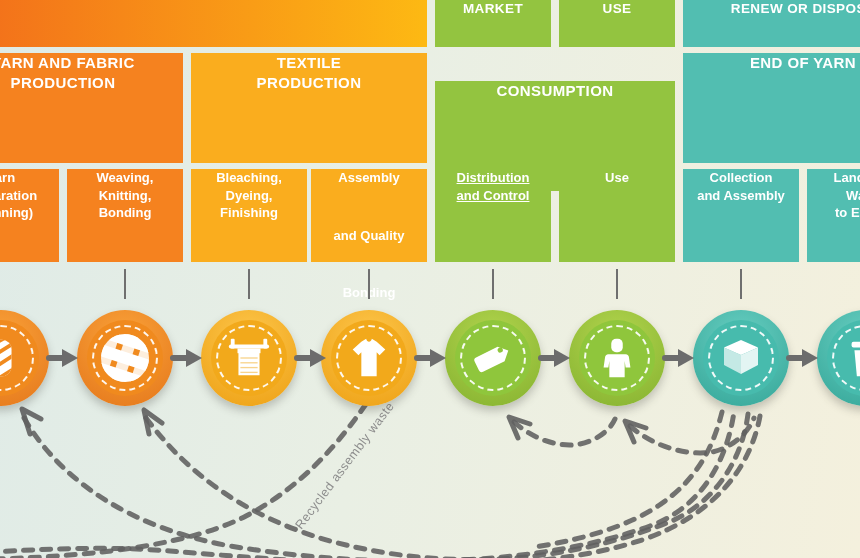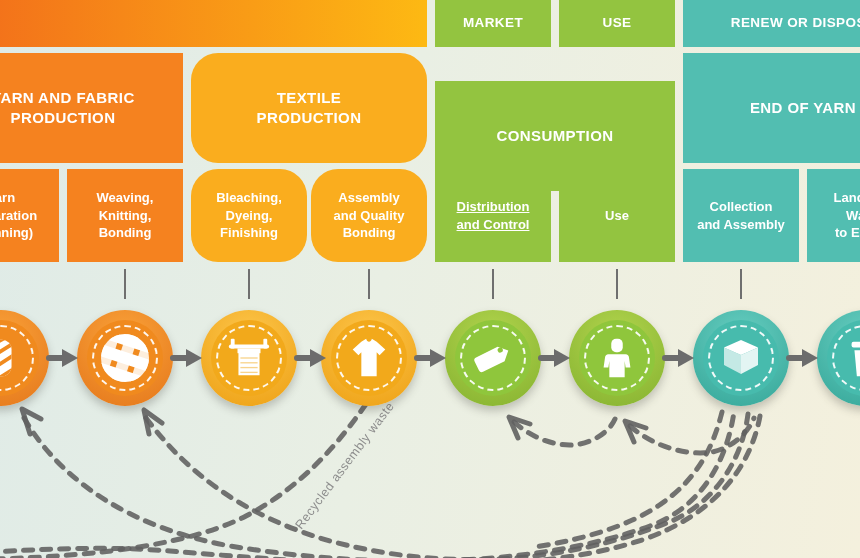--- a/index.html
+++ b/index.html
@@ -6,30 +6,30 @@
   #canvas{
     position:relative;
     width:860px;height:558px;
     overflow:hidden;
     background:linear-gradient(100deg,#DFEBE7 0%,#E9EFE4 45%,#F4F0DD 100%);
     font-family:"Liberation Sans",sans-serif;
   }
   .box{
     position:absolute;
     display:flex;flex-direction:column;
-    align-items:center;justify-content:center;
+    align-items:center;
     text-align:center;color:#ffffff;font-weight:bold;
     line-height:1.35;
   }
   .box span{display:block;}
   .row1{top:0;height:47px;font-size:13.5px;letter-spacing:.4px;}
   .row2{top:53px;height:110px;font-size:15px;letter-spacing:.4px;}
   .row3{top:169px;height:93px;font-size:13px;}
   .orange{background:#F5821F;}
-  .gold{background:#FAAD1E;border-radius:27px;}
+  .gold{background:#FAAD1E;}
   .green{background:#93C440;}
   .teal{background:#52BEB1;}
   .band{background:linear-gradient(to right,#F26A1B,#FDB913);}
   .connector{
     position:absolute;top:269px;width:2px;height:30px;background:#6F6F6F;
   }
   .badge{
     position:absolute;top:310px;width:96px;height:96px;border-radius:50%;
     box-shadow:0 5px 9px rgba(70,70,60,.28);
   }
@@ -115,21 +115,21 @@
   <div class="box row3 gold layer2" style="left:191px;width:116px;">
     <span>Bleaching,</span>
     <span>Dyeing,</span>
     <span>Finishing</span>
   </div>
   <div class="box row3 orange layer2" style="left:67px;width:116px;">
     <span>Weaving,</span>
     <span>Knitting,</span>
     <span>Bonding</span>
   </div>
-  <div class="box row3 gold layer2" style="left:311px;width:116px;">
+  <div class="box row3 gold layer2" style="left:311px;width:116px;gap:40px;">
     <span>Assembly</span>
     <span>and Quality</span>
     <span>Bonding</span>
   </div>
   <div class="box row3 green layer2" style="left:435px;width:116px;text-decoration:underline;">
     <span>Distribution</span>
     <span>and Control</span>
   </div>
   <div class="box row3 green layer2" style="left:559px;width:116px;">
     <span>Use</span>

